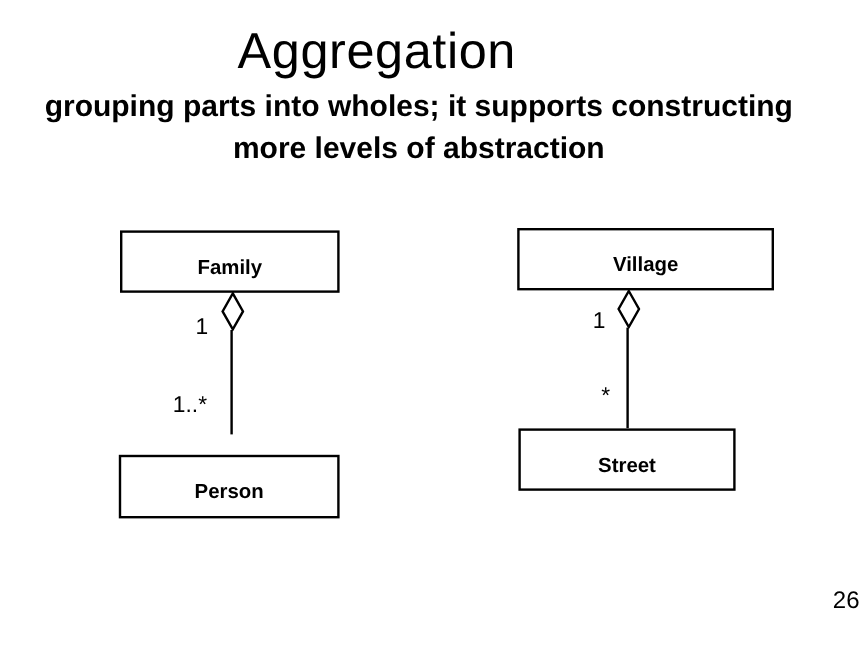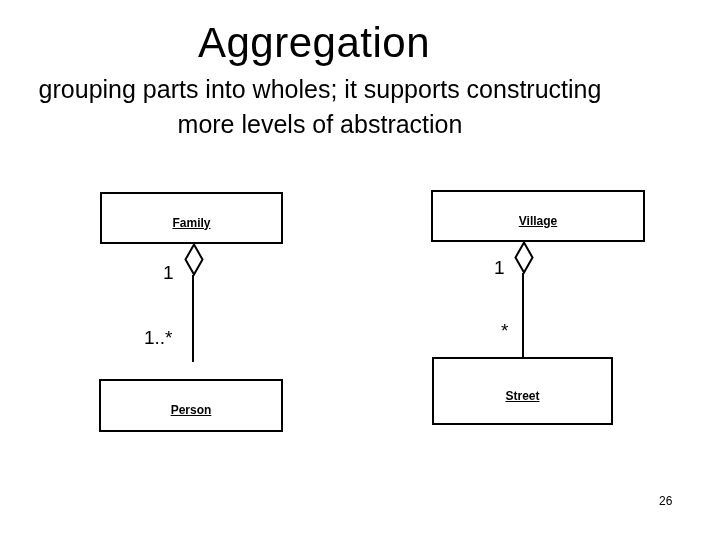--- a/index.html
+++ b/index.html
@@ -28,55 +28,55 @@
     line-height: 44px;
   }
   .subtitle {
     position: absolute;
     top: 72px;
     left: 0;
     width: 640px;
     text-align: center;
     font-size: 25px;
     line-height: 35px;
-    font-weight: normal;
+    font-weight: bold;
+    padding-left: 29px;
   }
   .uml-box {
     position: absolute;
     box-sizing: border-box;
     border: 2px solid #000000;
     background: #ffffff;
     display: flex;
     align-items: center;
     justify-content: center;
     font-weight: bold;
-    font-size: 12px;
+    font-size: 17px;
     padding-top: 9px;
-    text-decoration: underline;
   }
   .diamond {
     position: absolute;
   }
   .assoc-line {
     position: absolute;
     width: 2px;
     background: #000000;
   }
   .mult {
     position: absolute;
     font-size: 19px;
     font-weight: normal;
     line-height: 20px;
     white-space: nowrap;
   }
   .page-number {
     position: absolute;
-    left: 659px;
+    left: 694px;
     top: 492px;
-    font-size: 12px;
+    font-size: 20px;
     line-height: 18px;
   }
 </style>
 </head>
 <body>
 
 <div class="slide">
 
   <div class="title">Aggregation</div>
 
@@ -113,20 +113,20 @@
     <svg class="diamond" style="left:514px; top:241px;" width="20" height="33" viewBox="0 0 20 33">
       <polygon points="10,1.5 18.5,16.5 10,31.5 1.5,16.5" fill="#ffffff" stroke="#000000" stroke-width="2"></polygon>
     </svg>
 
     <span class="mult" style="left:494px; top:258px;">1</span>
 
     <div class="assoc-line" style="left:522px; top:273px; height:84px;"></div>
 
     <span class="mult" style="left:501px; top:321px;">*</span>
 
-    <div class="uml-box" style="left:432px; top:357px; width:181px; height:68px;">
+    <div class="uml-box" style="left:432px; top:357px; width:181px; height:52px;">
       <span>Street</span>
     </div>
   </div>
 
   <div class="page-number">26</div>
 
 </div>
 
 </body></html>

